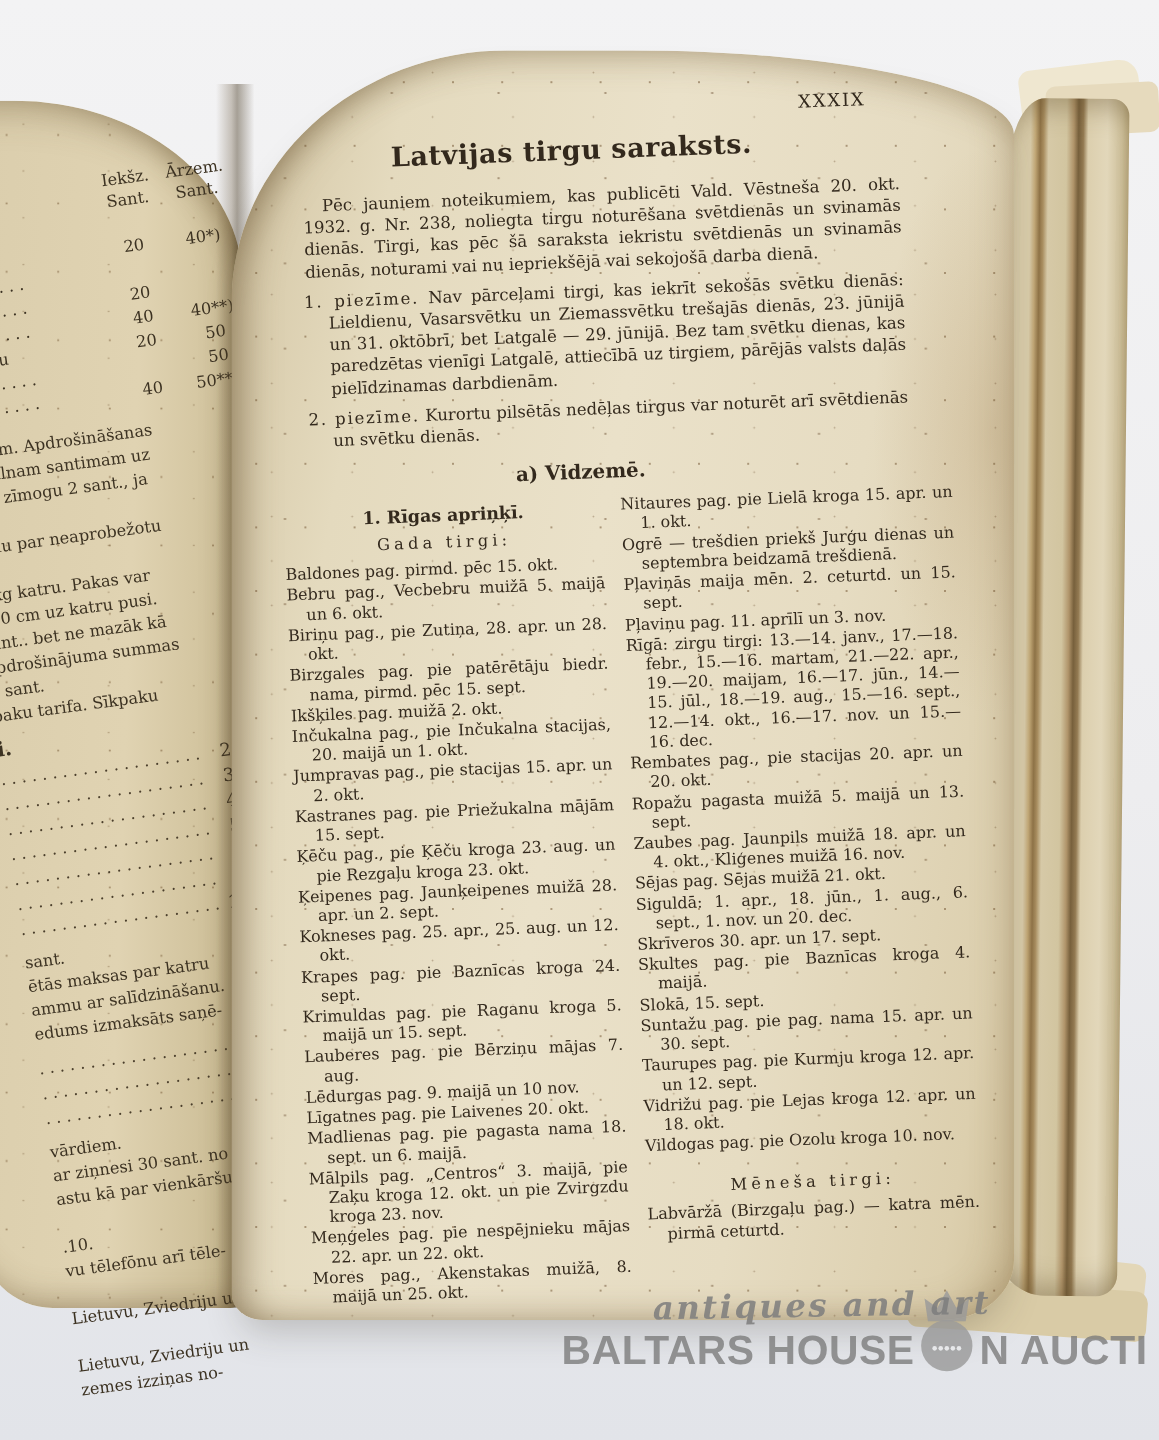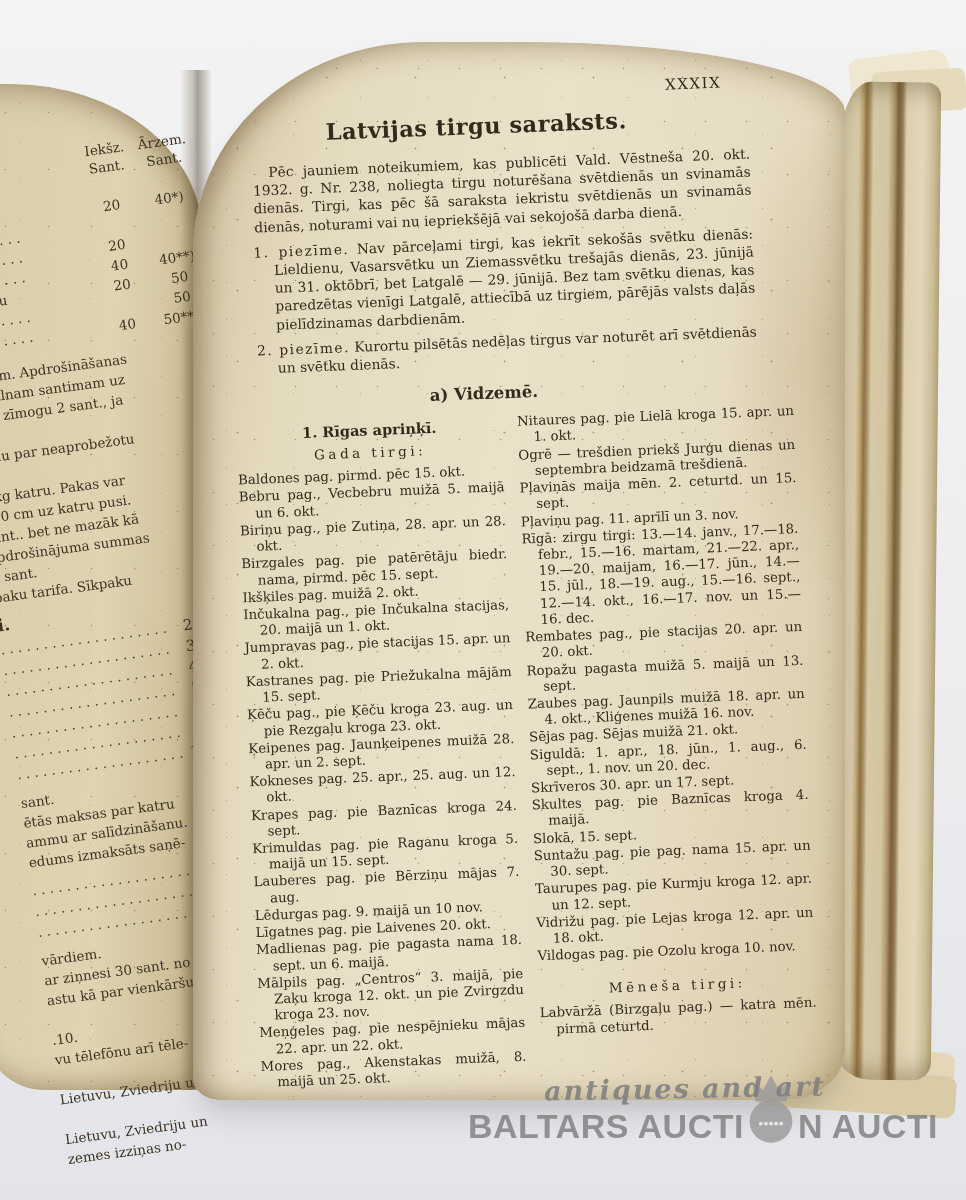--- a/index.html
+++ b/index.html
@@ -360,21 +360,21 @@
             </div>
         </div>
       </div>
 
     </div>
   </div>
 
   <div class="watermark">
     <div class="wm-tagline">antiques and art</div>
     <div class="wm-brand">
-      <span>BALTARS AUCTI</span>
+      <span>BALTARS HOUSE</span>
         <span class="wm-logo"><svg width="50" height="72" viewBox="0 0 44 64">
         <path d="M8 25 L5.5 8 L15 15 L22 2 L29 15 L38.5 8 L36 25 Z" fill="#9a9a9a" opacity="0.82"></path>
         <circle cx="22" cy="43" r="19" fill="#9a9a9a" opacity="0.82"></circle>
         <g fill="#e7e8ea">
           <circle cx="13" cy="45" r="1.7"></circle>
               <circle cx="17.5" cy="45" r="1.7"></circle>
           <circle cx="22" cy="45" r="1.7"></circle>
               <circle cx="26.5" cy="45" r="1.7"></circle>
           <circle cx="31" cy="45" r="1.7"></circle>
         </g>

